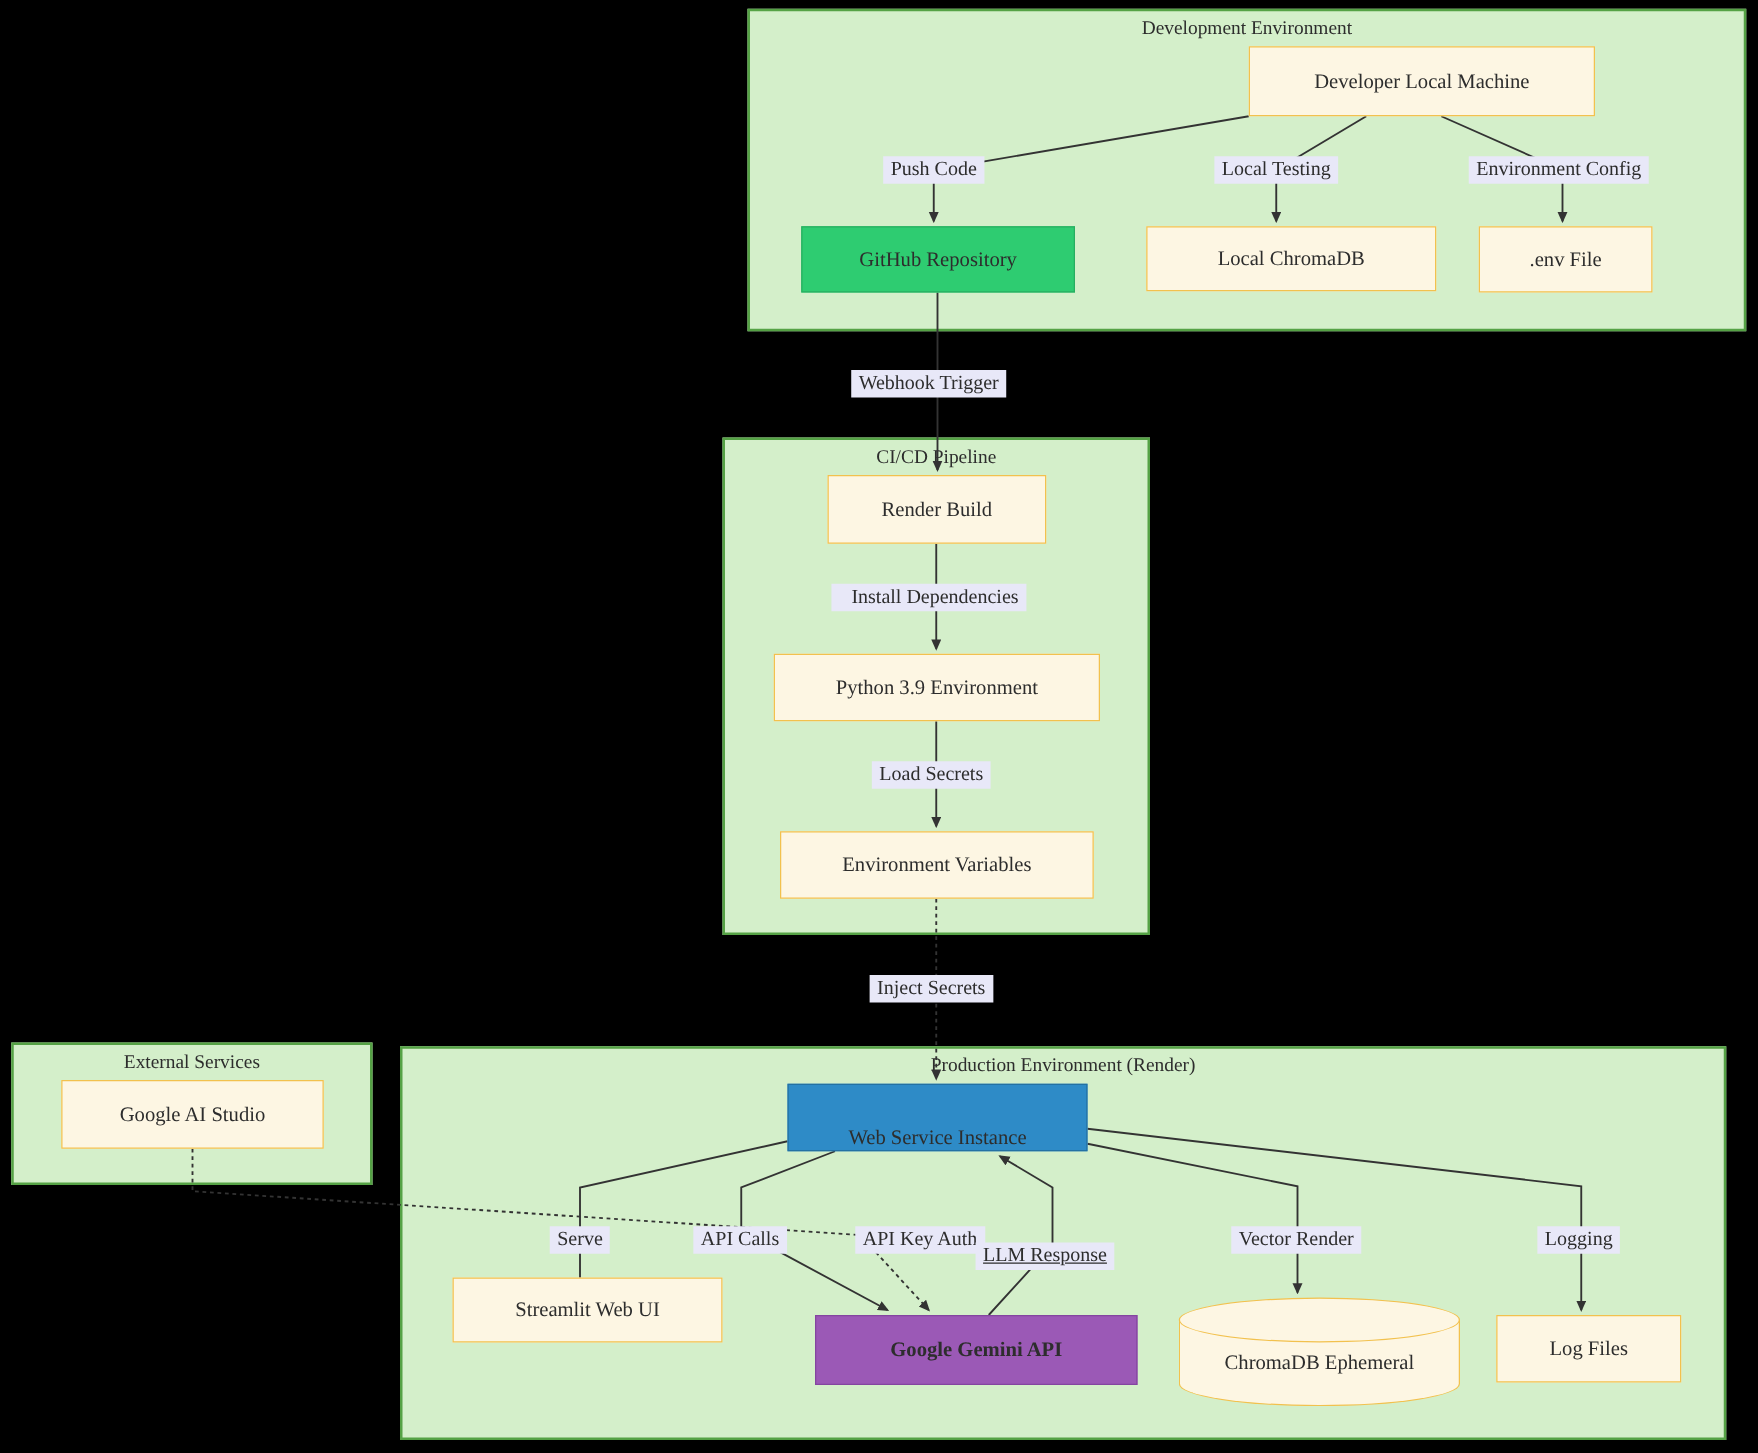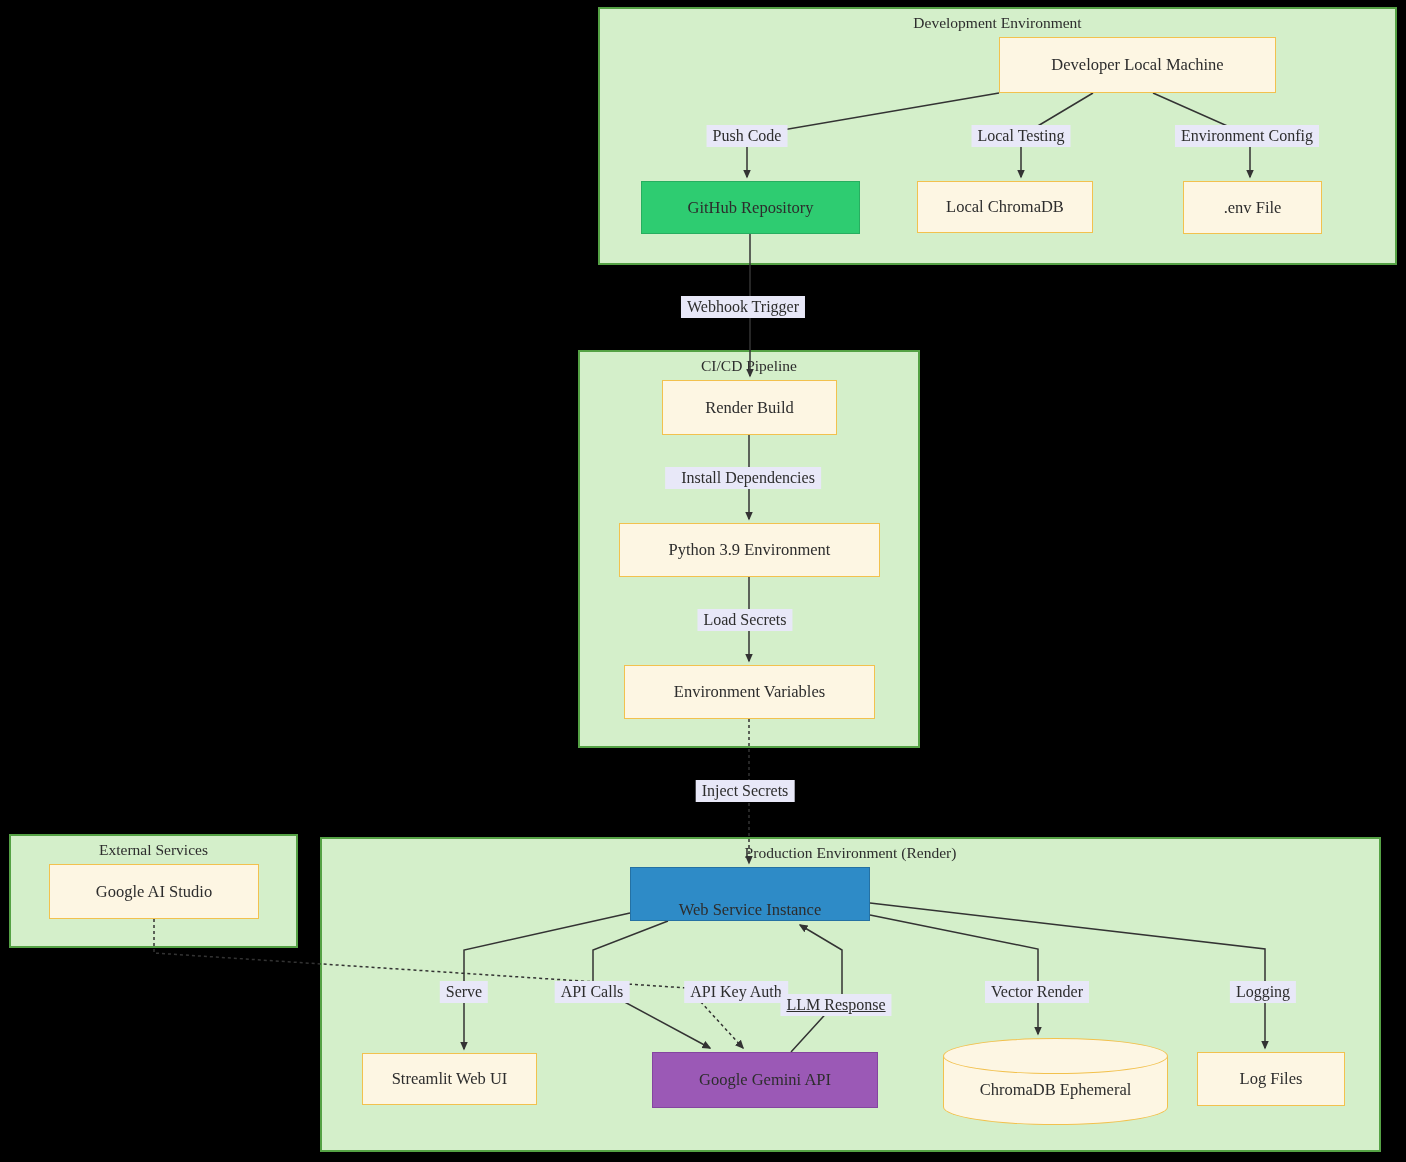--- a/index.html
+++ b/index.html
@@ -88,21 +88,21 @@
   </svg>
 
   <div class="node" style="left:999px; top:37px; width:277px; height:56px;">
     <span>Developer Local Machine</span>
   </div>
 
   <div class="node green" style="left:641px; top:181px; width:219px; height:53px;">
     <span>GitHub Repository</span>
   </div>
 
-  <div class="node" style="left:917px; top:181px; width:176px; height:52px;">
+  <div class="node" style="left:917px; top:181px; width:232px; height:52px;">
     <span>Local ChromaDB</span>
   </div>
 
   <div class="node" style="left:1183px; top:181px; width:139px; height:53px;">
     <span>.env File</span>
   </div>
 
   <div class="node" style="left:662px; top:380px; width:175px; height:55px;">
     <span>Render Build</span>
   </div>
@@ -116,25 +116,25 @@
   </div>
 
   <div class="node" style="left:49px; top:864px; width:210px; height:55px;">
     <span>Google AI Studio</span>
   </div>
 
   <div class="node blue" style="left:630px; top:867px; width:240px; height:54px;">
     <span>Web Service Instance</span>
   </div>
 
-  <div class="node" style="left:362px; top:1053px; width:175px; height:52px;">
+  <div class="node" style="left:362px; top:1022px; width:216px; height:52px;">
     <span>Streamlit Web UI</span>
   </div>
 
-  <div class="node purple" style="left:652px; top:1052px; width:226px; height:56px;">
+  <div class="node purple" style="left:652px; top:1052px; width:258px; height:56px;font-weight:bold;">
     <span>Google Gemini API</span>
   </div>
 
   <div class="cylinder" style="left:943px; top:1038px; width:177px; height:87px;padding-left:48px;">
     <div class="cyl-body"></div>
     <div class="cyl-top"></div>
     <div class="cyl-label">ChromaDB Ephemeral</div>
   </div>
 
   <div class="node" style="left:1197px; top:1052px; width:148px; height:54px;">

